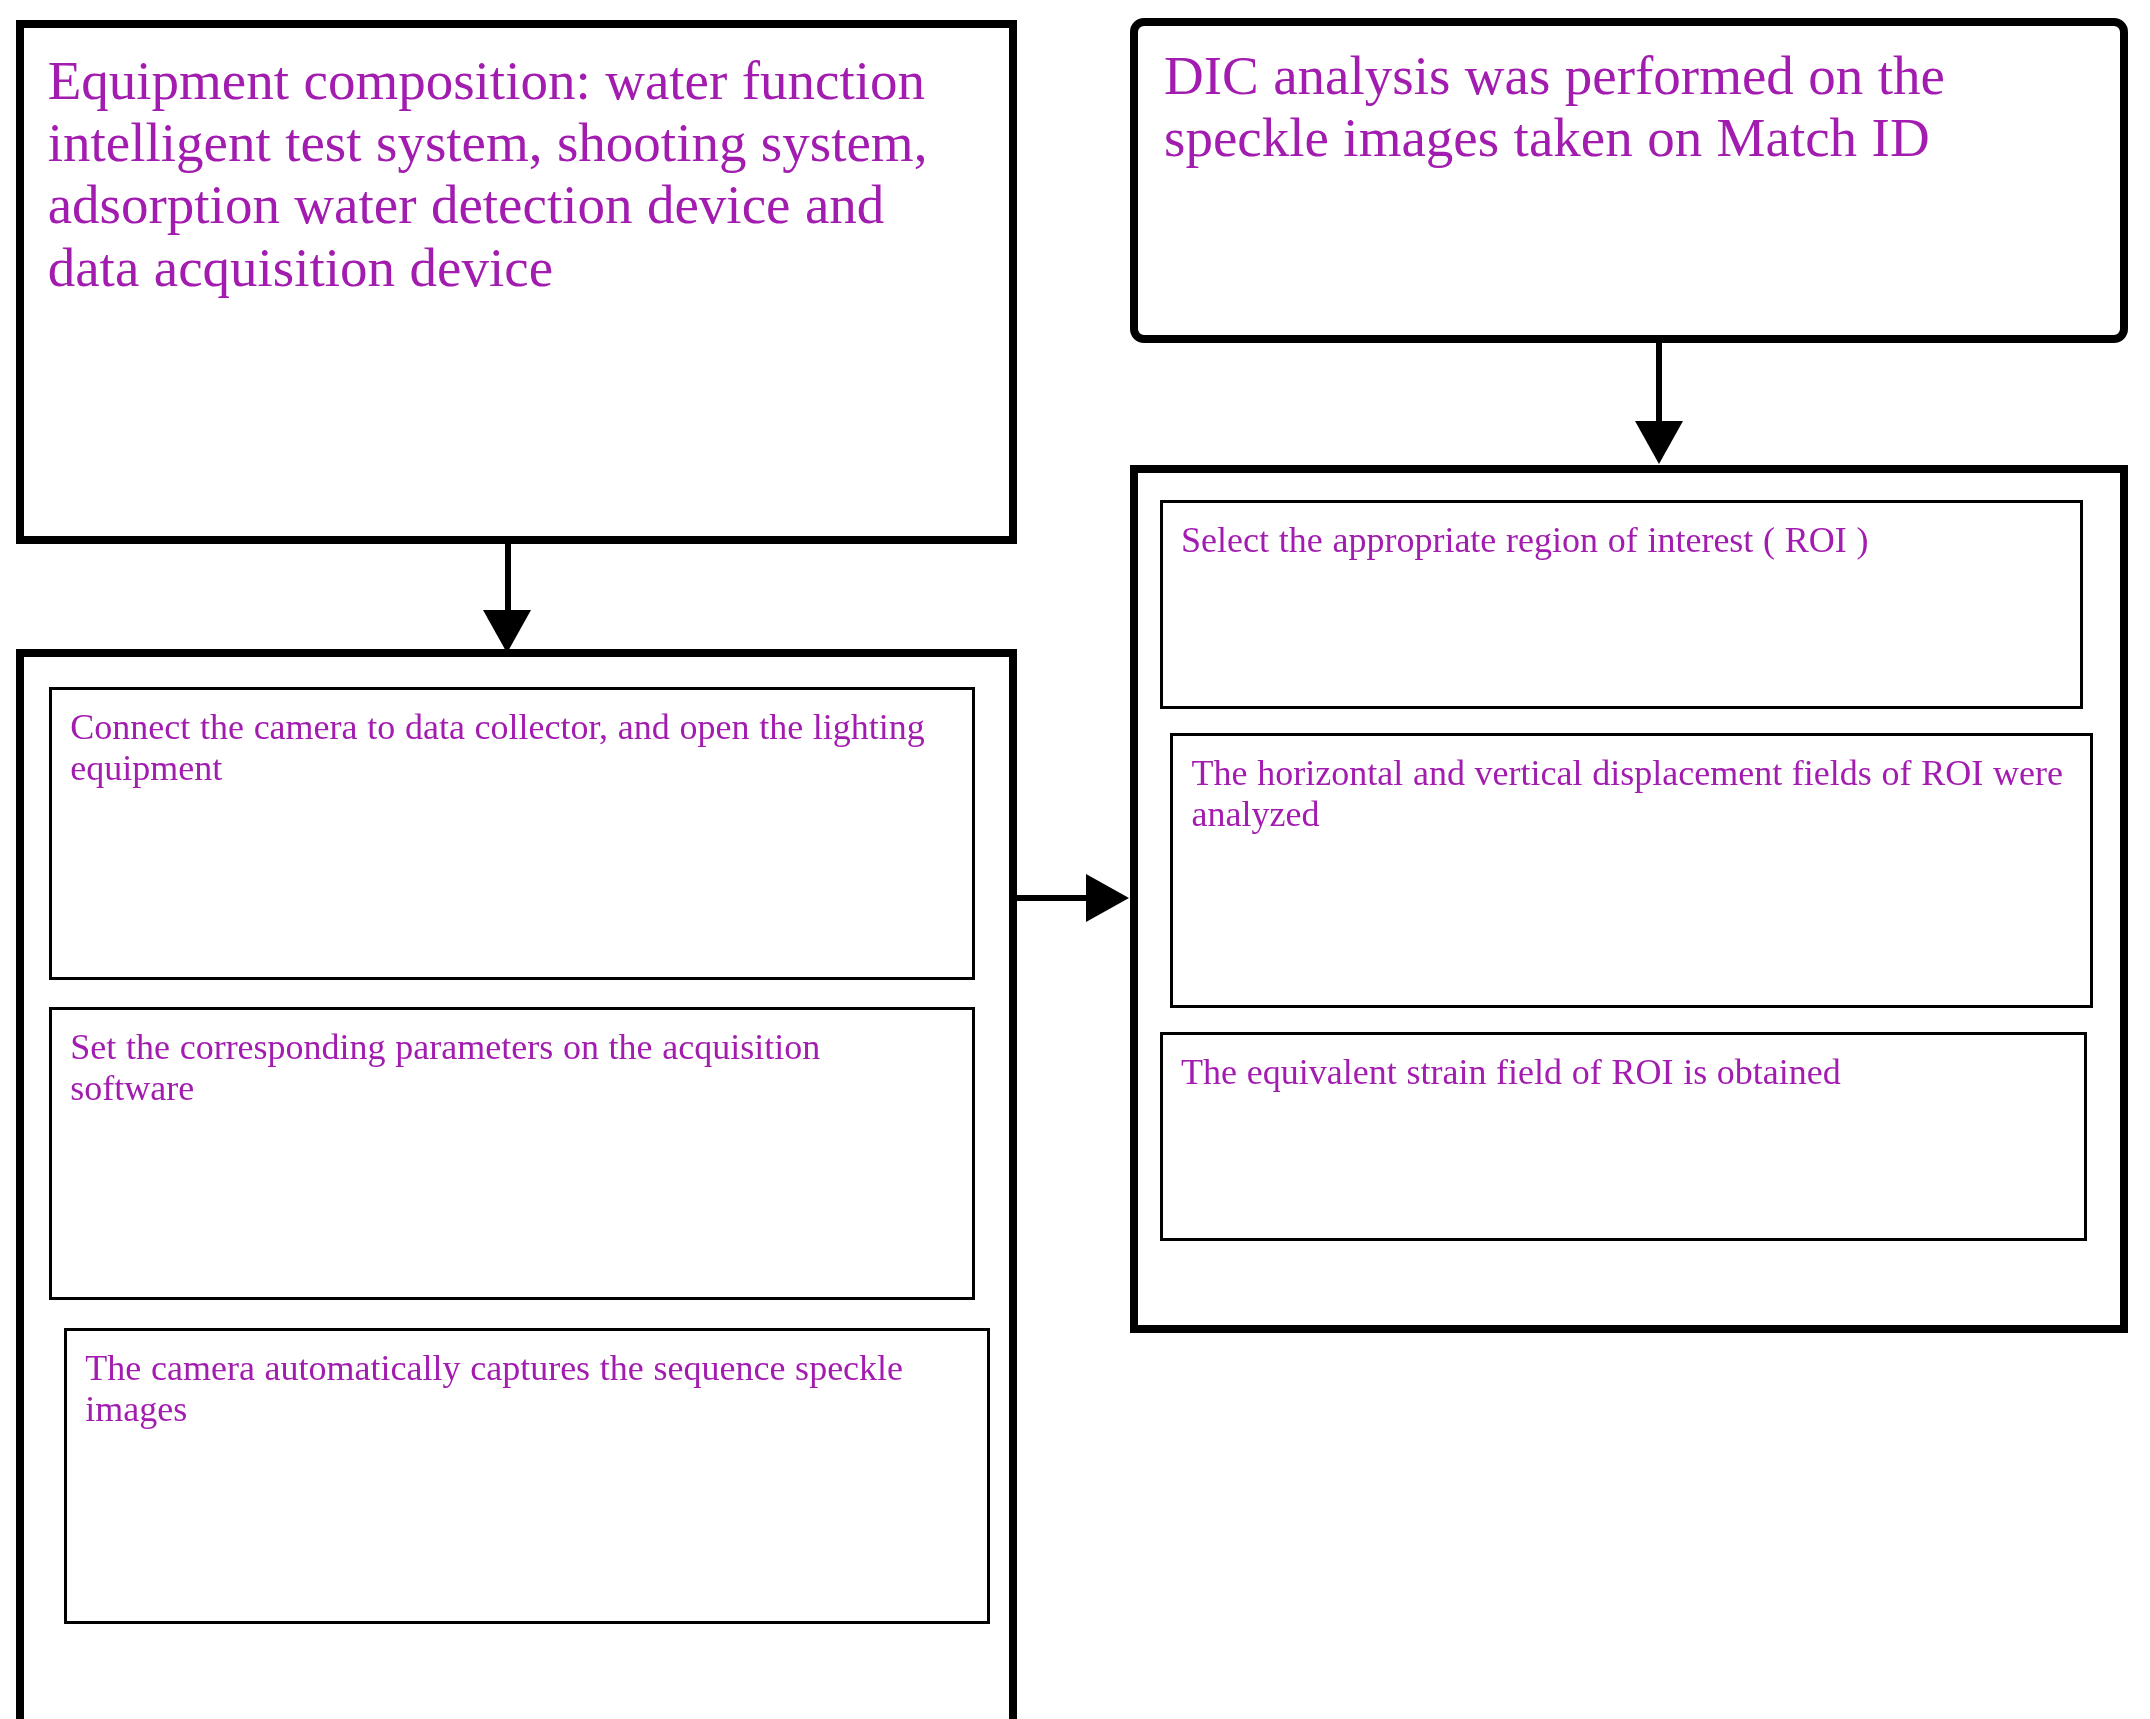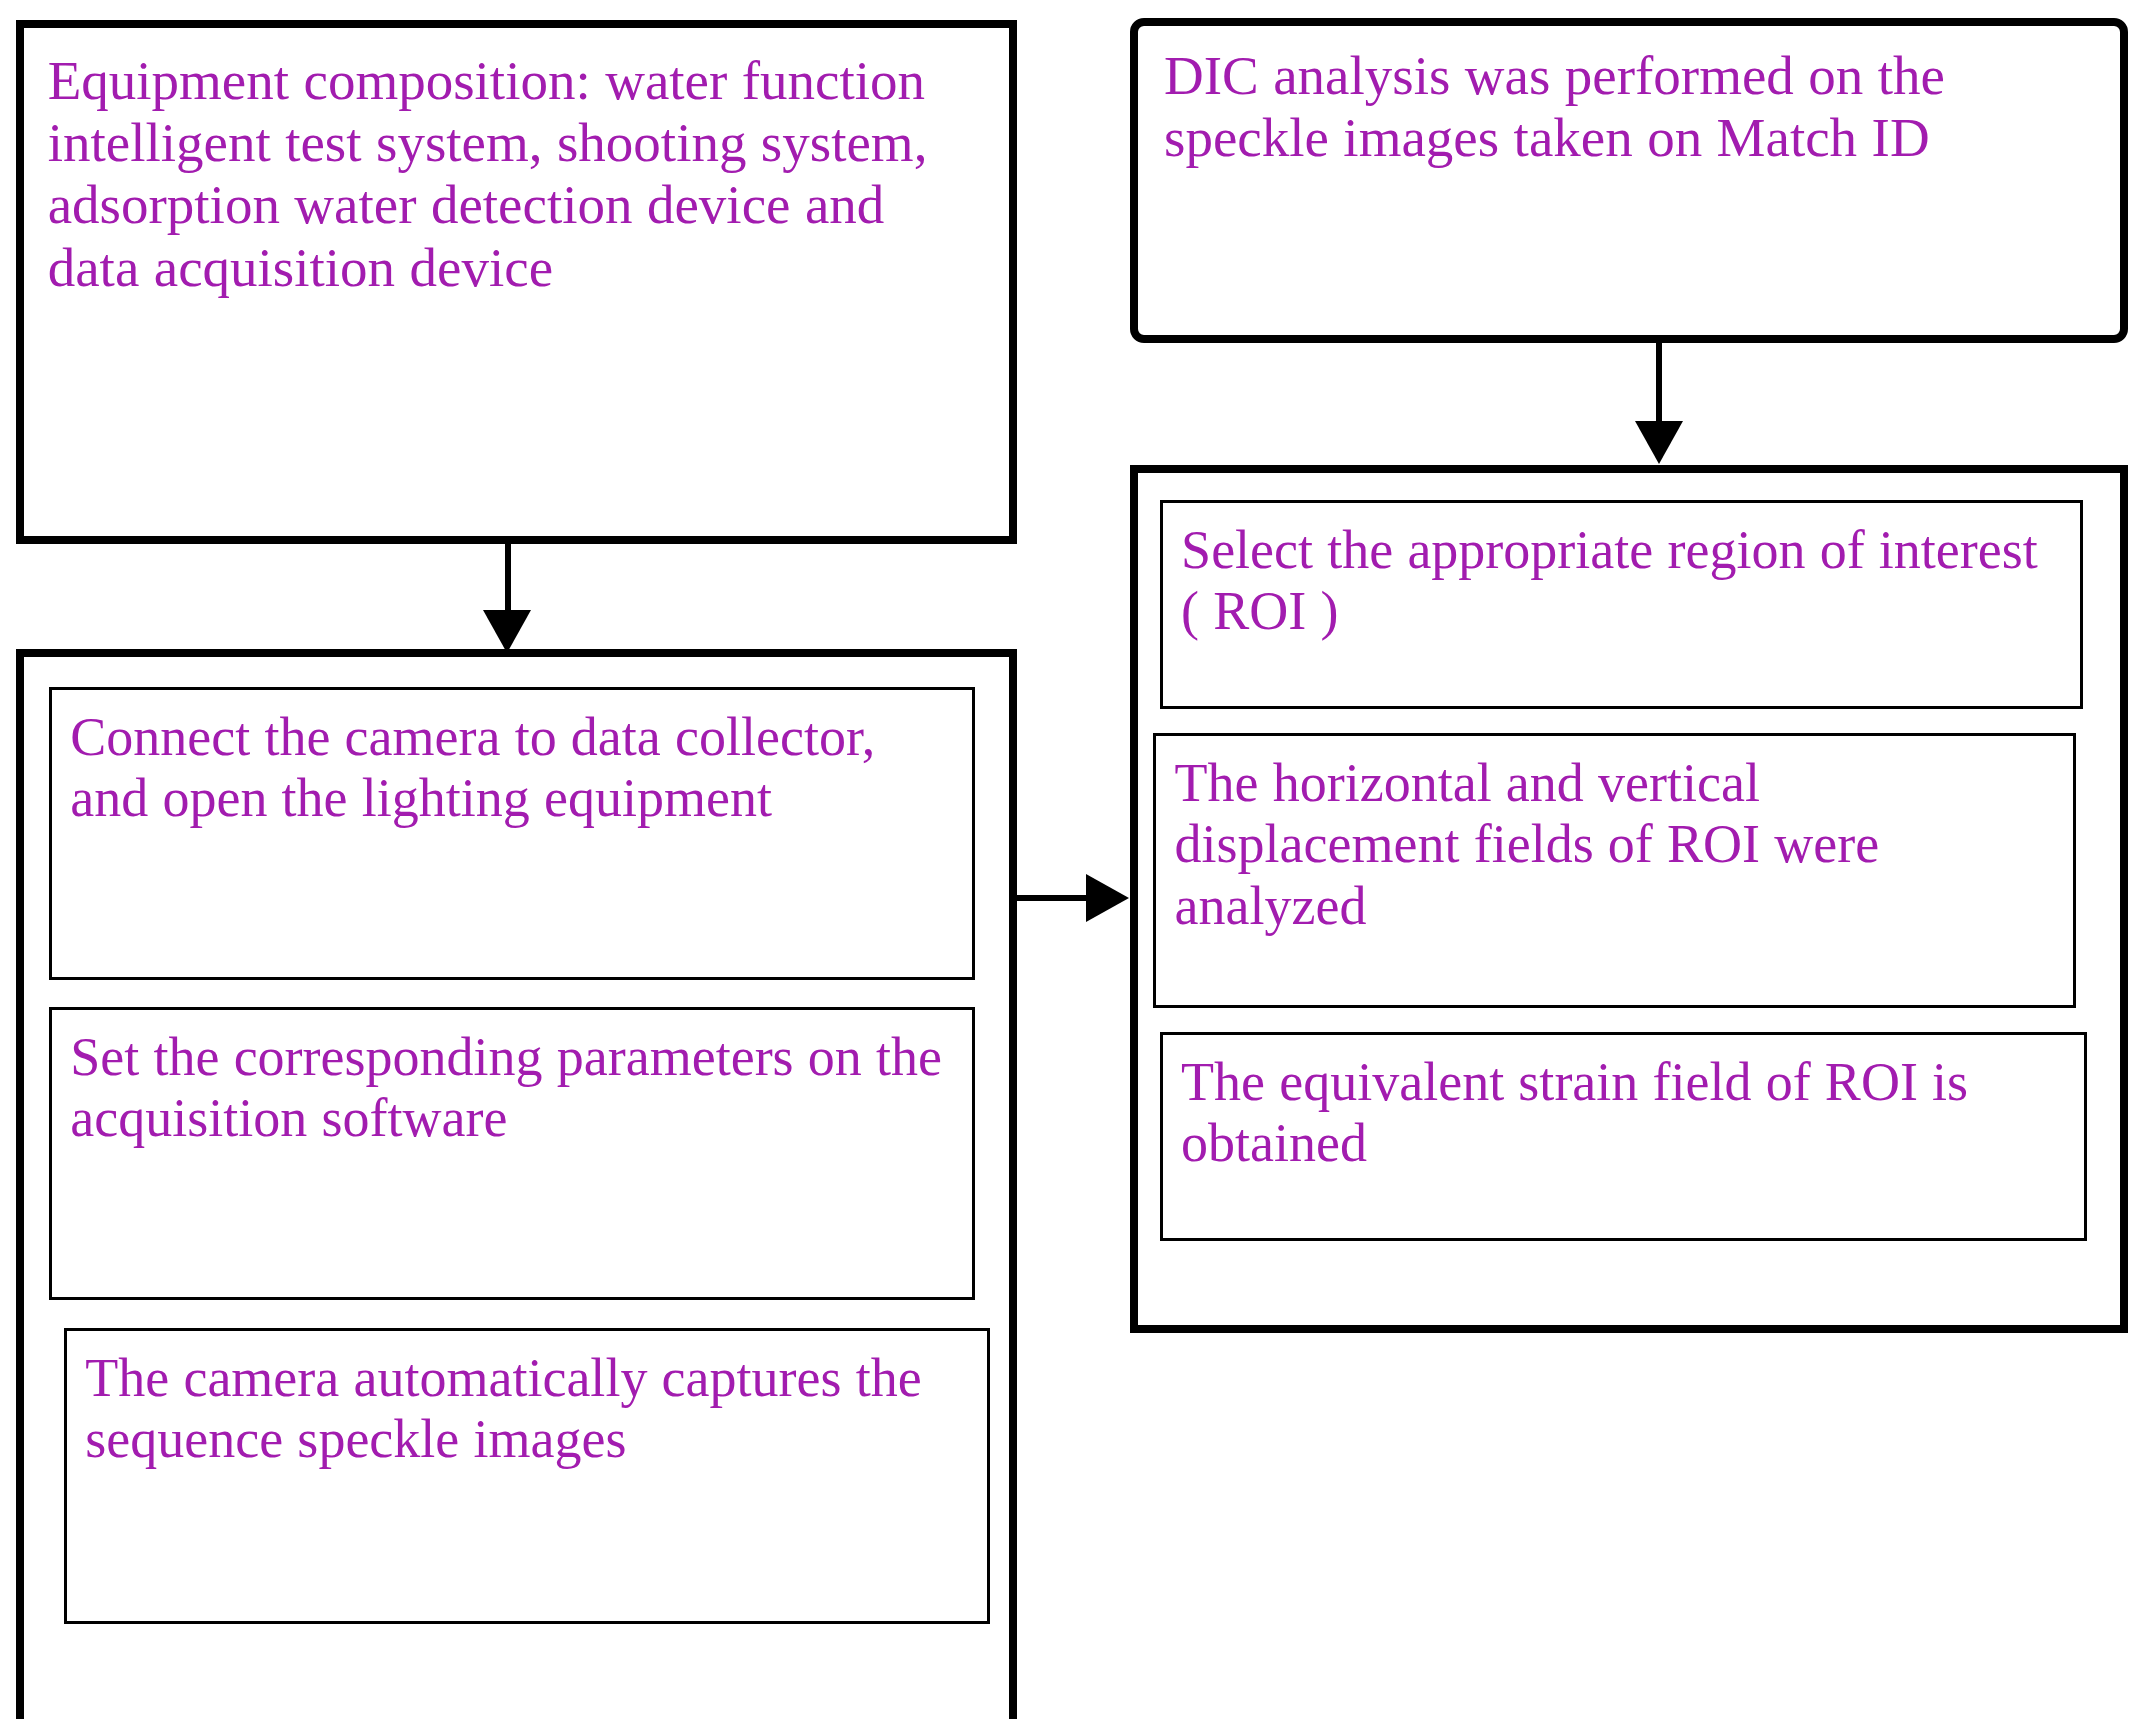--- a/index.html
+++ b/index.html
@@ -83,30 +83,30 @@
   }
 
   
   .subnode {
     box-sizing: border-box;
     background: #ffffff;
     border: 3.6px solid #000000;
     position: absolute;
     padding: 17px 18.6px 10px 18.6px;
   }
-  .subnode .node-text { font-size: 54px; line-height: 1.135; }
+  .subnode .node-text { font-size: 36px; line-height: 1.135; }
 
   
   #sub-connect   { left: 25px;  top: 30px;   width: 926px; height: 293px; }
   #sub-params    { left: 25px;  top: 350px;  width: 926px; height: 293px; }
   #sub-capture   { left: 40px;  top: 671px;  width: 926px; height: 296px; }
 
   
   #sub-roi       { left: 21.5px;  top: 27px;   width: 923px; height: 209px; }
-  #sub-displace  { left: 15px;  top: 260px;  width: 923px; height: 275px; }
+  #sub-displace  { left: 32px;  top: 260px;  width: 923px; height: 275px; }
   #sub-strain    { left: 21.5px;  top: 559px;  width: 927px; height: 209px; }
 
   
   .connector { position: absolute; }
   .conn-line-v {
     position: absolute;
     width: 6.4px;
     background: #000000;
   }
   .conn-line-h {

